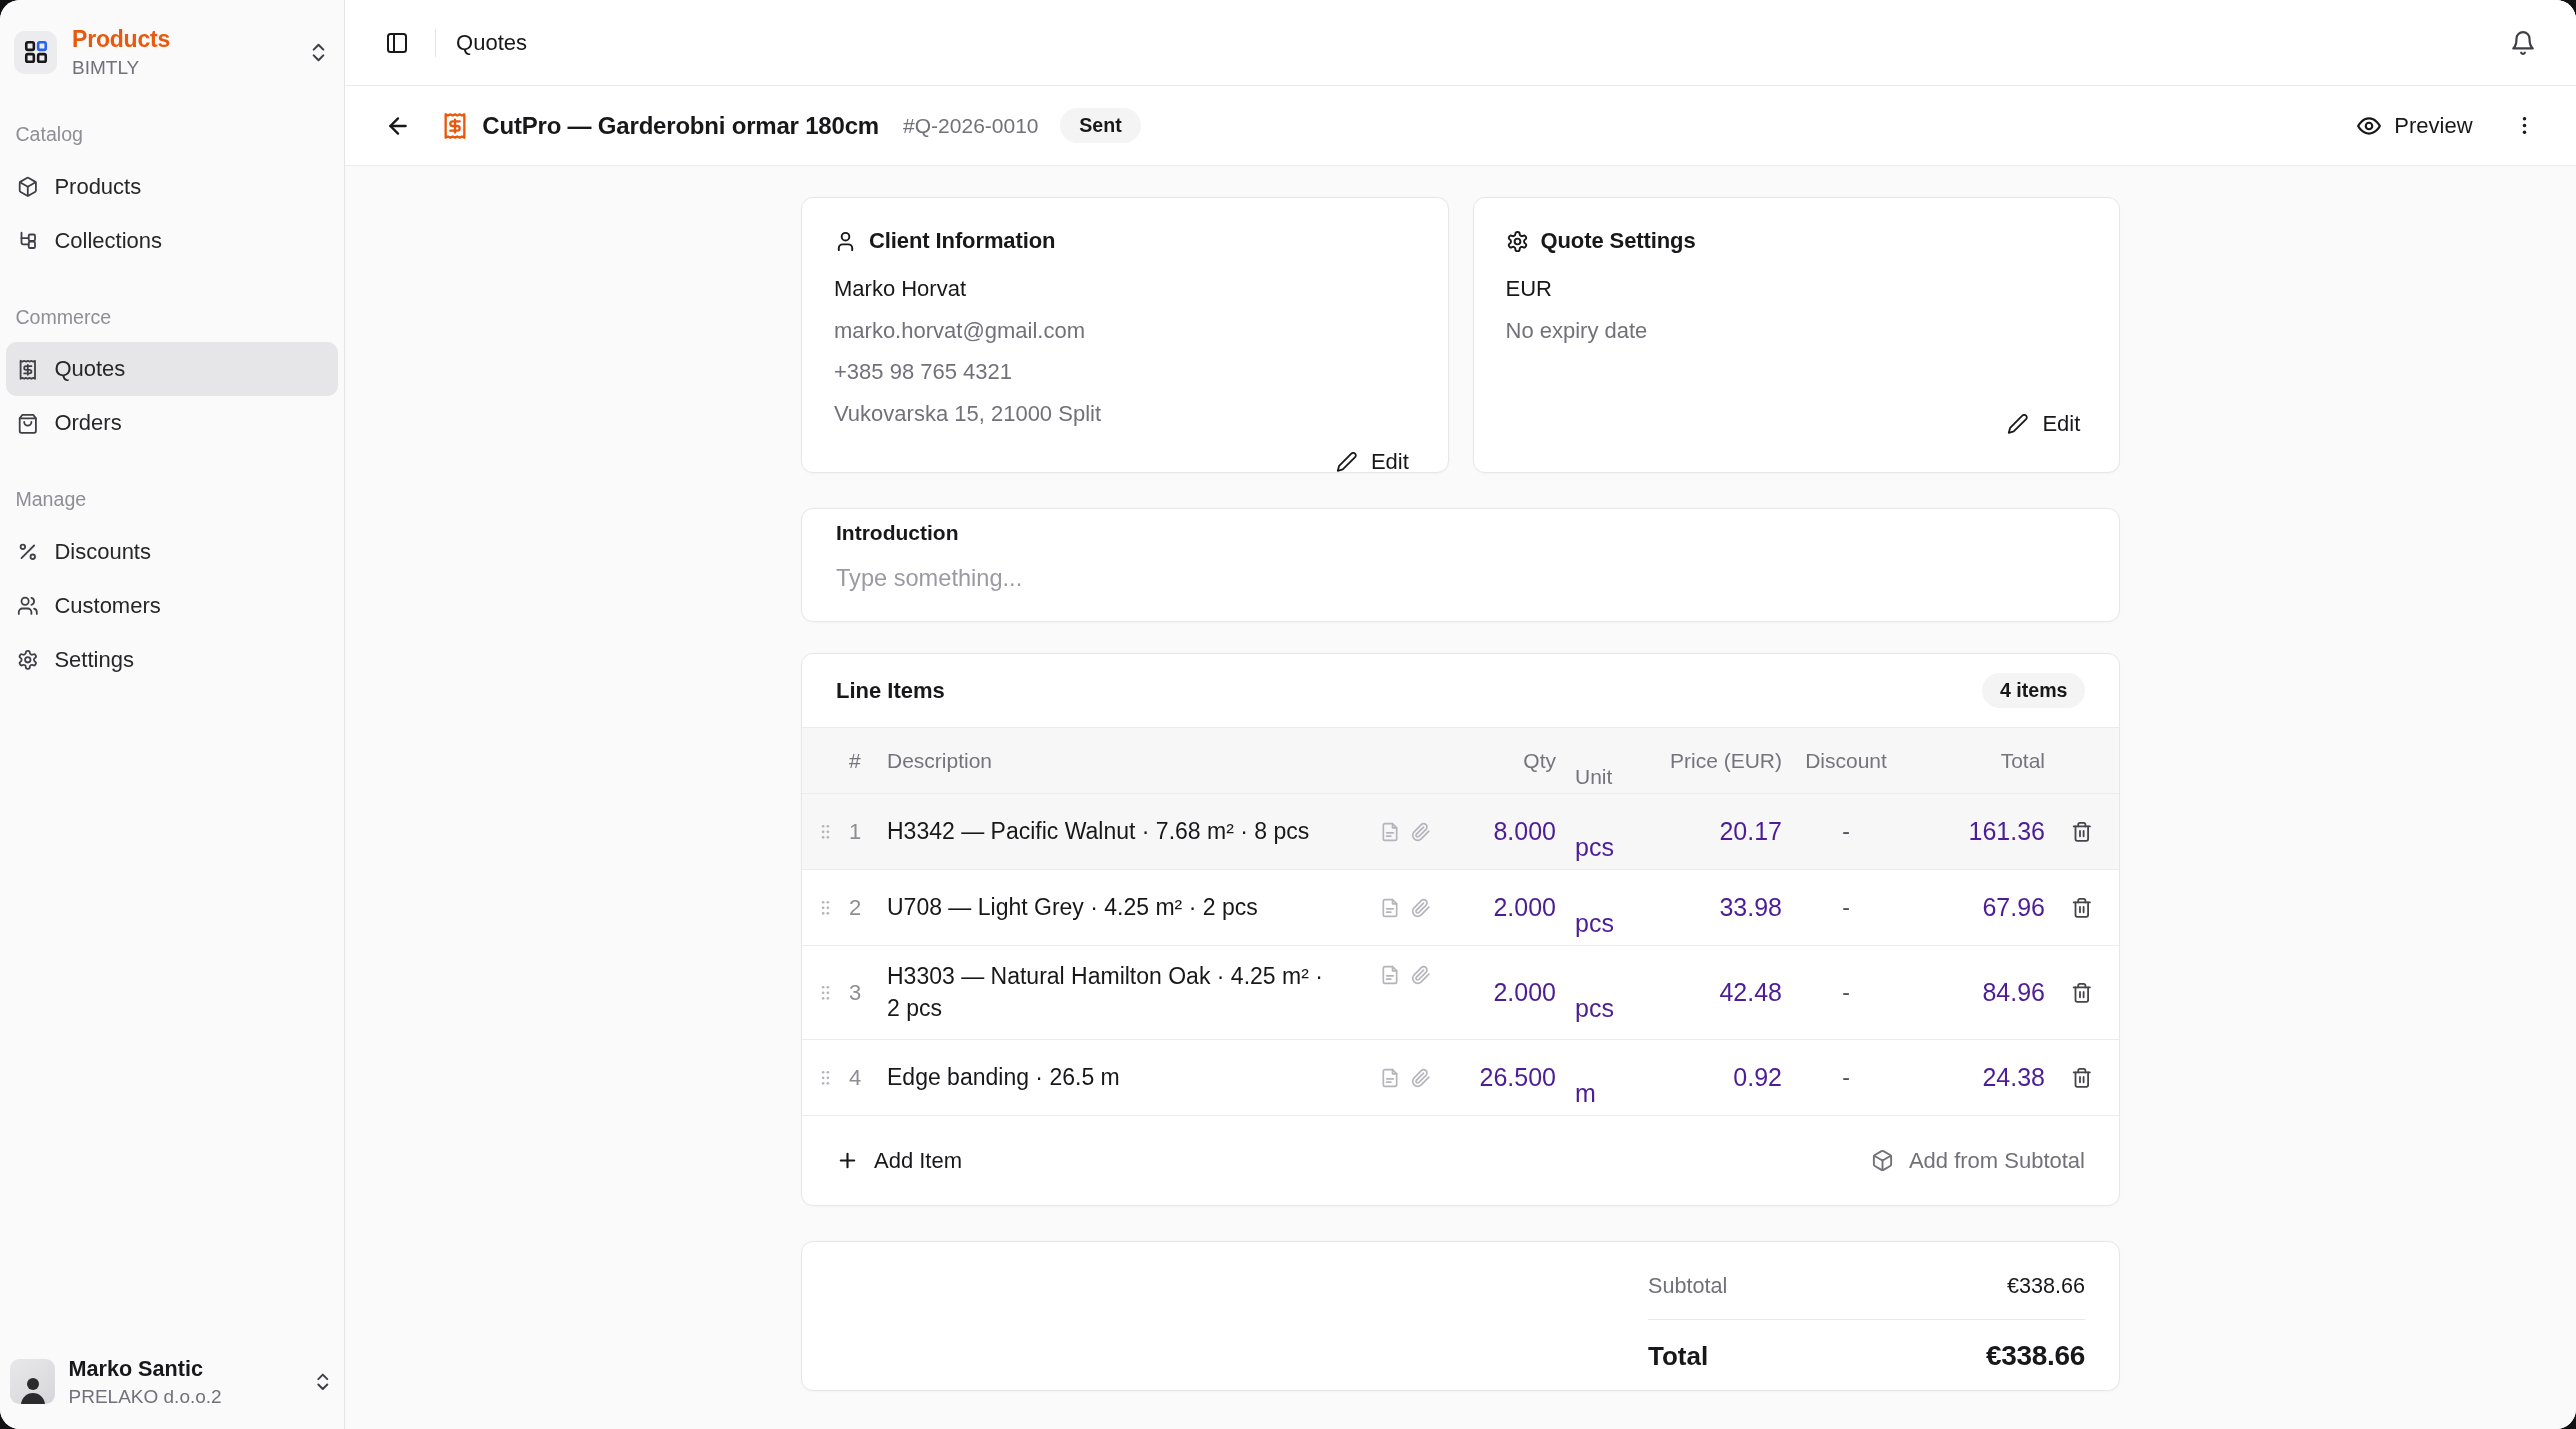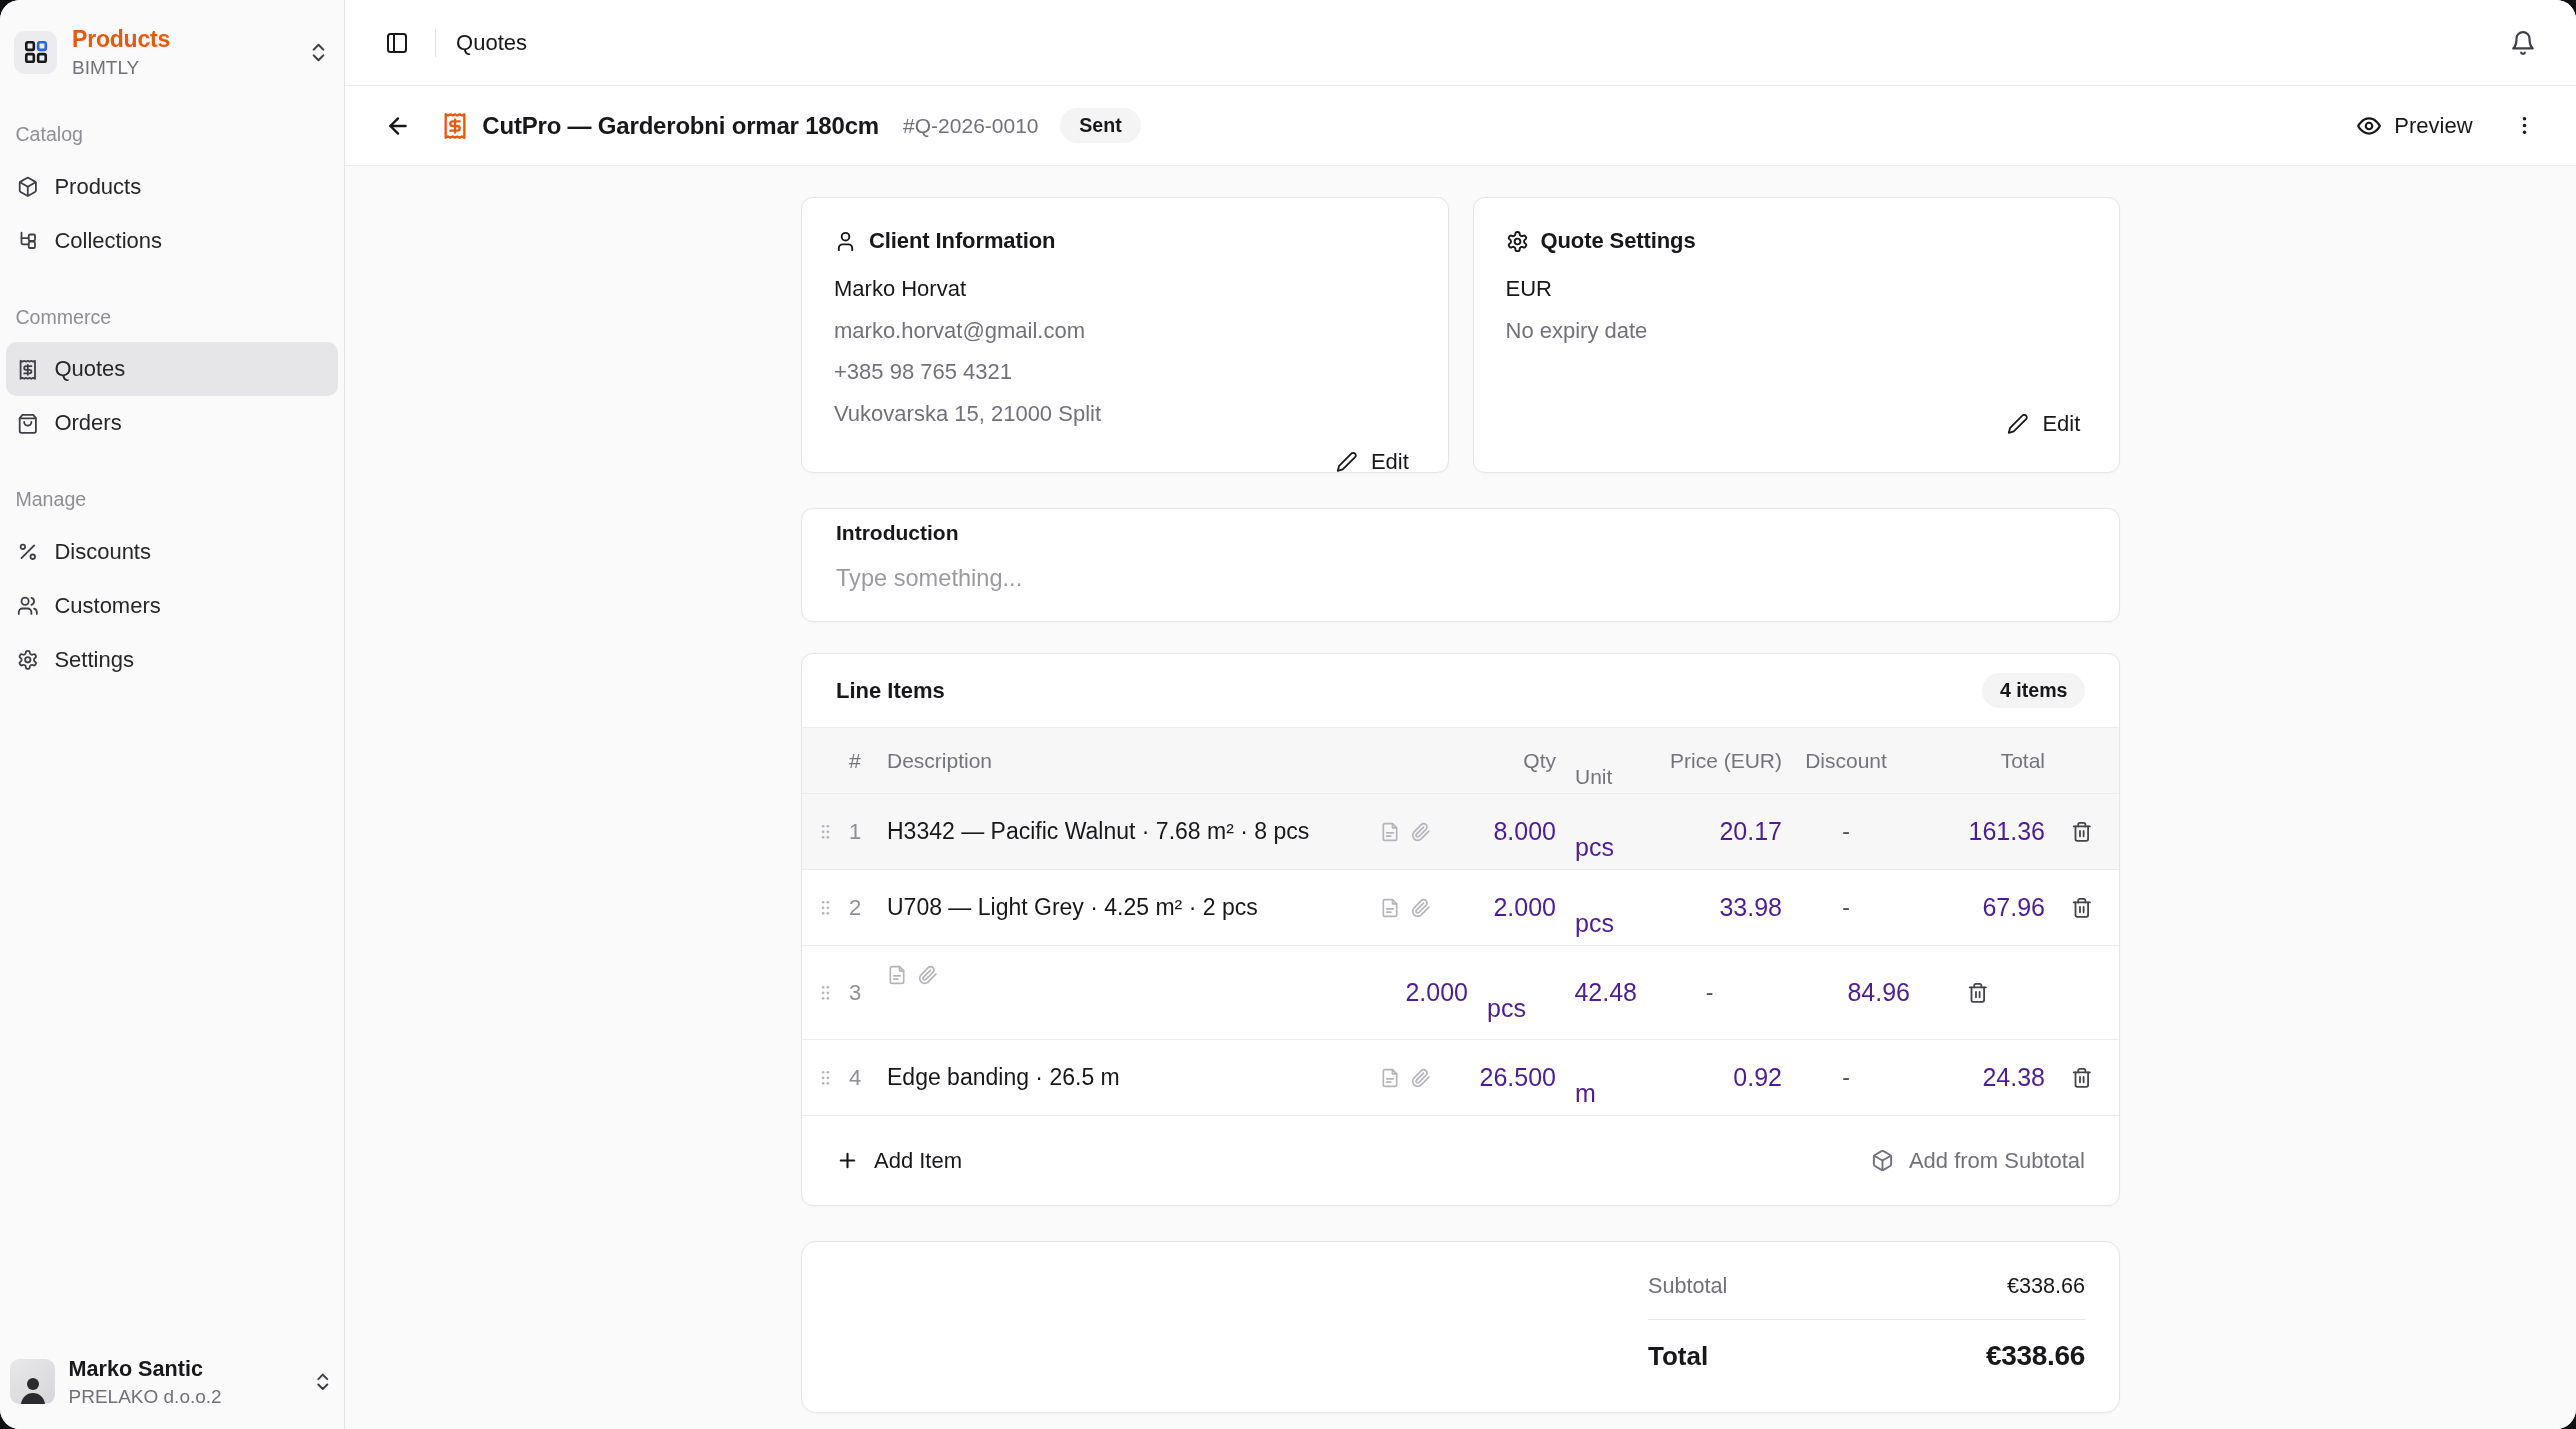--- a/index.html
+++ b/index.html
@@ -132,21 +132,21 @@
   .num{font-size:25px; color:#4c1d95;}
   .dash{font-size:23px; color:#52525b;}
   .trash-btn{background:none; border:none; cursor:pointer; color:#44444a; display:flex; justify-content:center; width:100%;}
   .li-footer{height:89px; display:flex; align-items:center; justify-content:space-between; padding:0 34px;}
   .add-item{display:flex; align-items:center; gap:15px; background:none; border:none; cursor:pointer;
     font-size:22px; color:#18181b; font-family:inherit;}
   .add-from{display:flex; align-items:center; gap:15px; background:none; border:none; cursor:pointer;
     font-size:22px; color:#71717a; font-family:inherit;}
 
   
-  .totals-card{margin-top:35px; height:172px; padding:31px 34px; display:flex;border-radius:15px;}
+  .totals-card{margin-top:35px; height:150px; padding:31px 34px; display:flex;}
   .totals{margin-left:auto; width:437px;}
   .t-row{display:flex; justify-content:space-between; align-items:baseline;}
   .sub-label{font-size:21.6px; color:#71717a;}
   .sub-value{font-size:21.6px; color:#18181b;}
   .t-sep{border-top:1.3px solid #e7e7e9; margin:20px 0;}
   .total-label{font-size:26px; font-weight:700;}
   .total-value{font-size:28px; font-weight:700; letter-spacing:-0.3px;}
 </style>
 </head>
 <body>
@@ -475,20 +475,23 @@
               <svg width="19" height="21.6" viewBox="0 0 24 24" fill="currentColor">
                   <circle cx="9" cy="5" r="1.7"></circle>
                   <circle cx="15" cy="5" r="1.7"></circle>
                   <circle cx="9" cy="12" r="1.7"></circle>
                   <circle cx="15" cy="12" r="1.7"></circle>
                   <circle cx="9" cy="19" r="1.7"></circle>
                   <circle cx="15" cy="19" r="1.7"></circle>
                 </svg>
             </div>
             <div class="idx">3</div>
+            <div class="desc-cell">
+              <span class="desc-text">H3303 — Natural Hamilton Oak · 4.25 m² · 2 pcs</span>
+            </div>
             <div class="row-icons" style="align-self:flex-start; margin-top:19px;">
               <svg width="20" height="20" viewBox="0 0 24 24" fill="none" stroke="currentColor" stroke-width="2" stroke-linecap="round" stroke-linejoin="round">
                   <path d="M15 2H6a2 2 0 0 0-2 2v16a2 2 0 0 0 2 2h12a2 2 0 0 0 2-2V7Z"></path>
                   <path d="M15 2v5h5"></path>
                   <path d="M8 13h8"></path>
                   <path d="M8 17h5"></path>
                 </svg>
               <svg width="20" height="20" viewBox="0 0 24 24" fill="none" stroke="currentColor" stroke-width="2" stroke-linecap="round" stroke-linejoin="round">
                   <path d="m21.44 11.05-9.19 9.19a6 6 0 0 1-8.49-8.49l8.57-8.57A4 4 0 1 1 18 8.84l-8.59 8.57a2 2 0 0 1-2.83-2.83l8.49-8.48"></path>
                 </svg>

